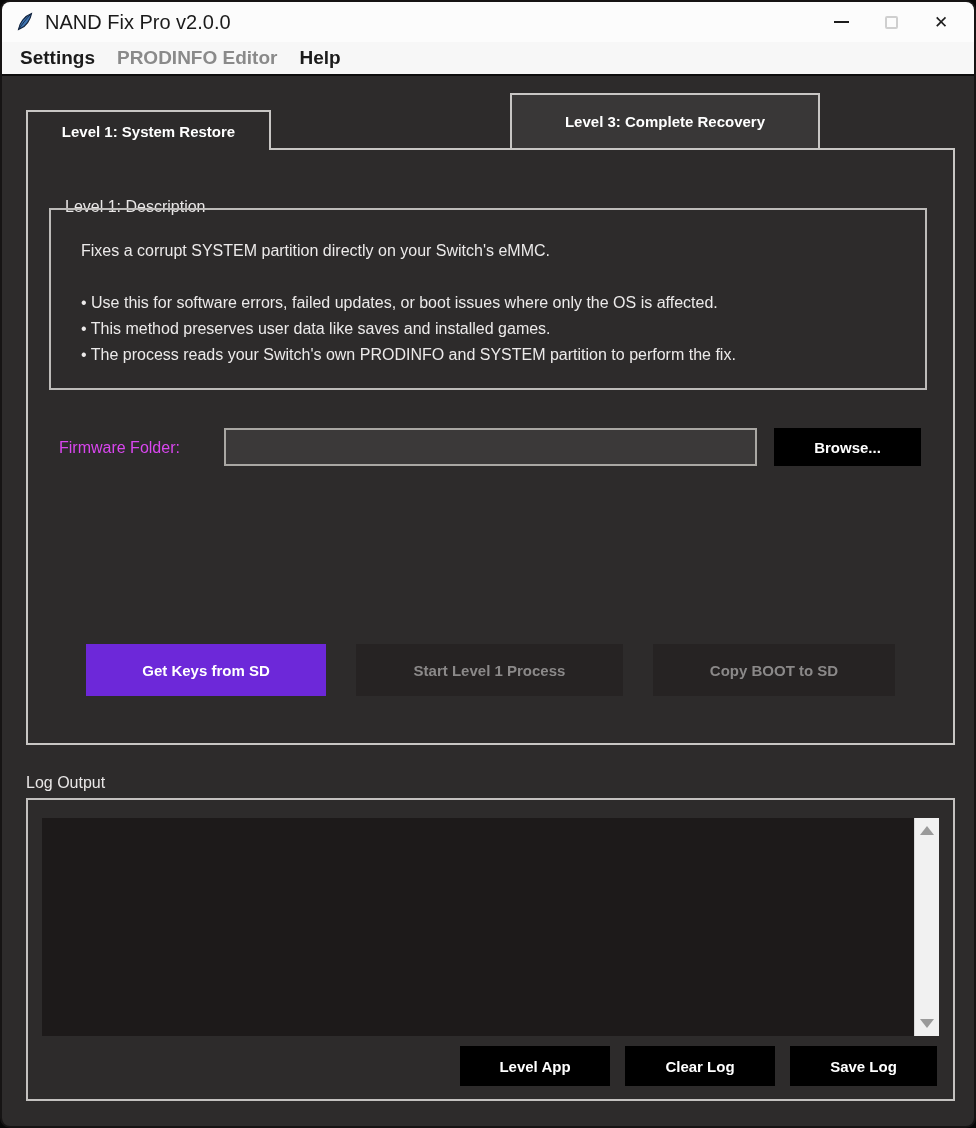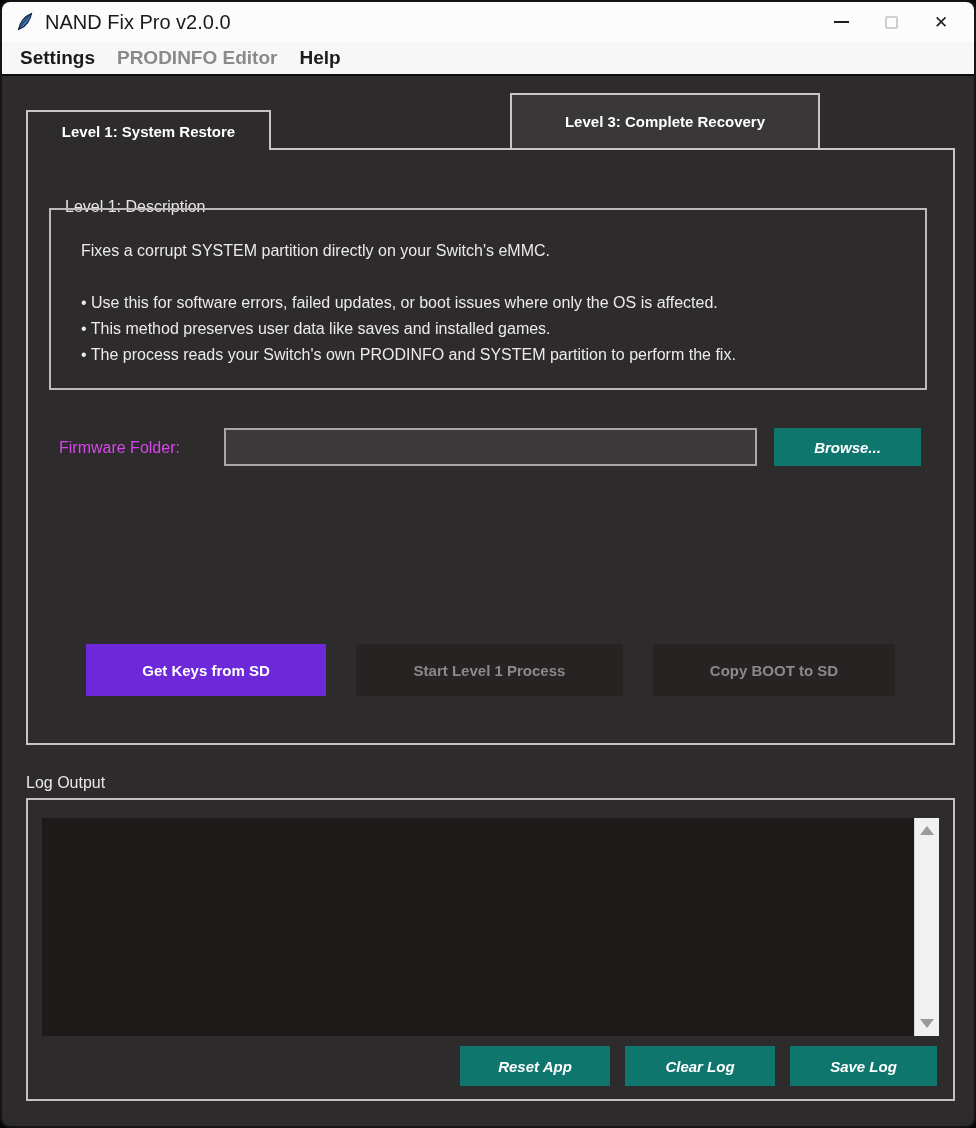--- a/index.html
+++ b/index.html
@@ -64,21 +64,21 @@
   .fw-entry{
     position:absolute;left:196px;top:278px;width:533px;height:38px;box-sizing:border-box;
     background:#3b3939;border:2px solid #a9a7a3;color:#ffffff;font-size:15px;
     padding:0 8px;outline:none;border-radius:0;
   }
   .btn{
     display:flex;align-items:center;justify-content:center;box-sizing:border-box;
     border:none;font-family:"Liberation Sans", sans-serif;
     font-size:15px;font-weight:bold;color:#ffffff;cursor:default;border-radius:0;
   }
-  .btn.gray{background:#0f766e;font-style:italic;}
+  .btn.gray{background:#000000;}
   .btn.blue{background:#6d28d9;}
   .btn.dim{background:#262323;color:#8b8989;}
   .browse{position:absolute;left:746px;top:278px;width:147px;height:38px;}
   .getkeys{position:absolute;left:58px;top:494px;width:240px;height:52px;}
   .start{position:absolute;left:328px;top:494px;width:267px;height:52px;}
   .copyboot{position:absolute;left:625px;top:494px;width:242px;height:52px;}
   
   .log-label{left:24px;top:696px;}
   .log-frame{
     position:absolute;left:24px;top:720px;width:929px;height:303px;
@@ -162,20 +162,20 @@
 
     <div class="group-label log-label">Log Output</div>
 
     <div class="log-frame">
       <div class="log-area"></div>
       <div class="scrollbar">
         <div class="sb-arrow up"></div>
         <div class="sb-arrow down"></div>
       </div>
       <div class="log-buttons">
-        <button class="btn gray reset-btn">Reset App</button>
+        <button class="btn gray reset-btn">Level App</button>
         <button class="btn gray clear-btn">Clear Log</button>
         <button class="btn gray save-btn">Save Log</button>
       </div>
     </div>
 
   </div>
 </div>
 
 </body></html>

